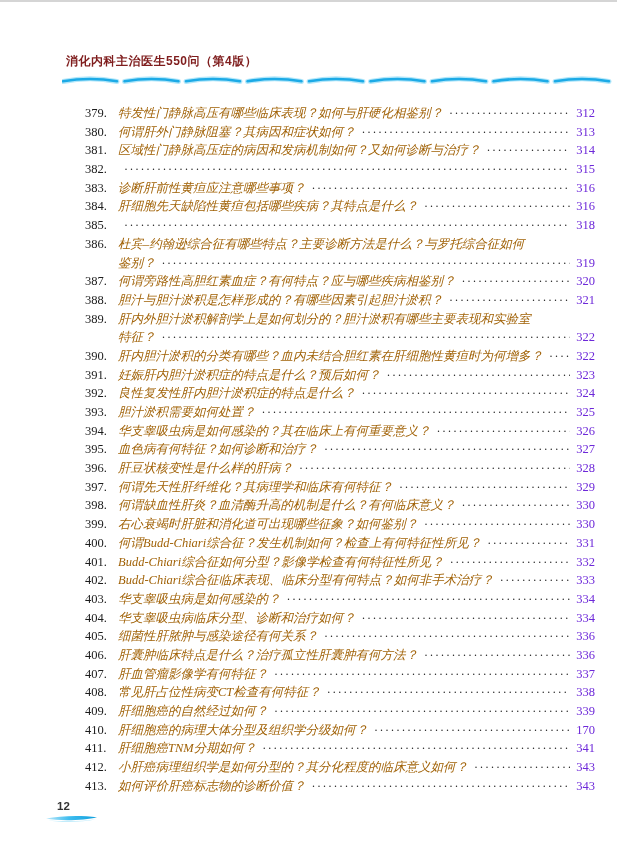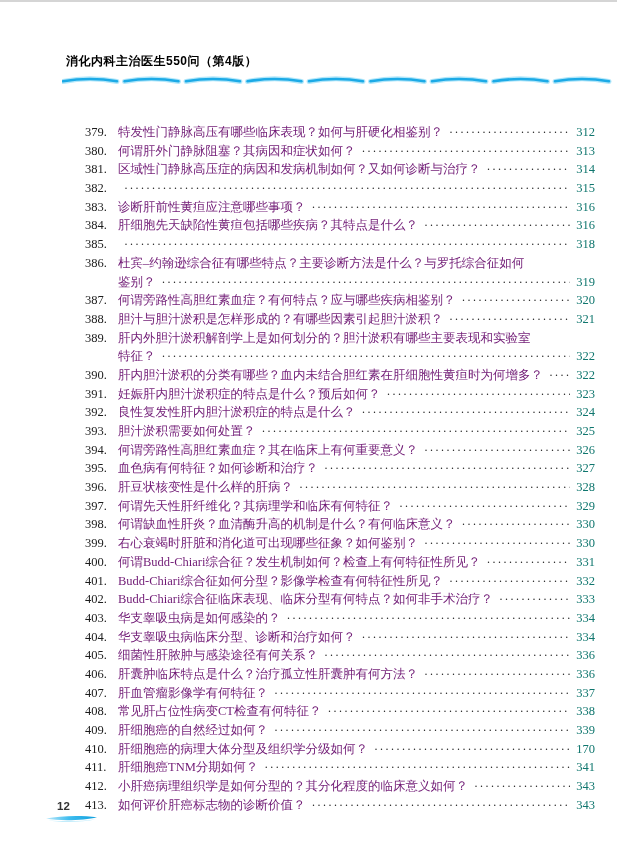--- a/index.html
+++ b/index.html
@@ -8,44 +8,44 @@
     font-family:"Liberation Serif","DejaVu Serif",serif;
     color:#1c1c1c;overflow:hidden;
   }
   .top-edge{
     position:absolute;top:0;left:0;width:617px;height:2px;
     background:#d5d5d5;
   }
   .book-title{
     position:absolute;top:53px;left:66px;
     font-family:"Liberation Sans","DejaVu Sans",sans-serif;
-    font-weight:bold;font-size:12px;color:#000000;letter-spacing:0.5px;
+    font-weight:bold;font-size:12px;color:#7f1d1d;letter-spacing:0.5px;
     white-space:nowrap;
   }
   .wave-rule{
     position:absolute;top:75px;left:62px;width:550px;height:12px;
   }
   .toc{
-    position:absolute;top:104px;left:85px;width:510px;margin-top:19px;
+    position:absolute;top:104px;left:85px;width:510px;
   }
   .row{
     display:flex;align-items:baseline;height:18.7px;
     font-size:12.5px;line-height:18.7px;white-space:nowrap;
   }
   .num{flex:0 0 33px;color:#1c1c1c;}
-  .txt{flex:0 0 auto;color:#701a75;}
+  .txt{flex:0 0 auto;color:#a16207;font-style:italic;}
   .leader{
     flex:1 1 auto;overflow:hidden;white-space:nowrap;
     margin-left:6px;margin-right:3px;
     color:#2a2a2a;font-size:12px;letter-spacing:1.5px;
   }
   .leader::before{
     content:"····································································································";
   }
-  .pg{flex:0 0 auto;min-width:22px;text-align:right;color:#0f766e;}
+  .pg{flex:0 0 auto;min-width:22px;text-align:right;color:#6d28d9;}
   .footer-num{
     position:absolute;top:800px;left:57px;
     font-family:"Liberation Sans","DejaVu Sans",sans-serif;
     font-weight:bold;font-size:11.5px;color:#333;text-align:right;
   }
   .footer-swoosh{position:absolute;top:814px;left:46px;}
 </style>
 </head>
 <body>
 
@@ -182,21 +182,21 @@
 
   <div class="row">
     <span class="num">393.</span>
     <span class="txt">胆汁淤积需要如何处置？</span>
     <span class="leader"></span>
     <span class="pg">325</span>
   </div>
 
   <div class="row">
     <span class="num">394.</span>
-    <span class="txt">何谓旁路性高胆红素血症？其在临床上有何重要意义？</span>
+    <span class="txt">华支睾吸虫病是如何感染的？其在临床上有何重要意义？</span>
     <span class="leader"></span>
     <span class="pg">326</span>
   </div>
 
   <div class="row">
     <span class="num">395.</span>
     <span class="txt">血色病有何特征？如何诊断和治疗？</span>
     <span class="leader"></span>
     <span class="pg">327</span>
   </div>

